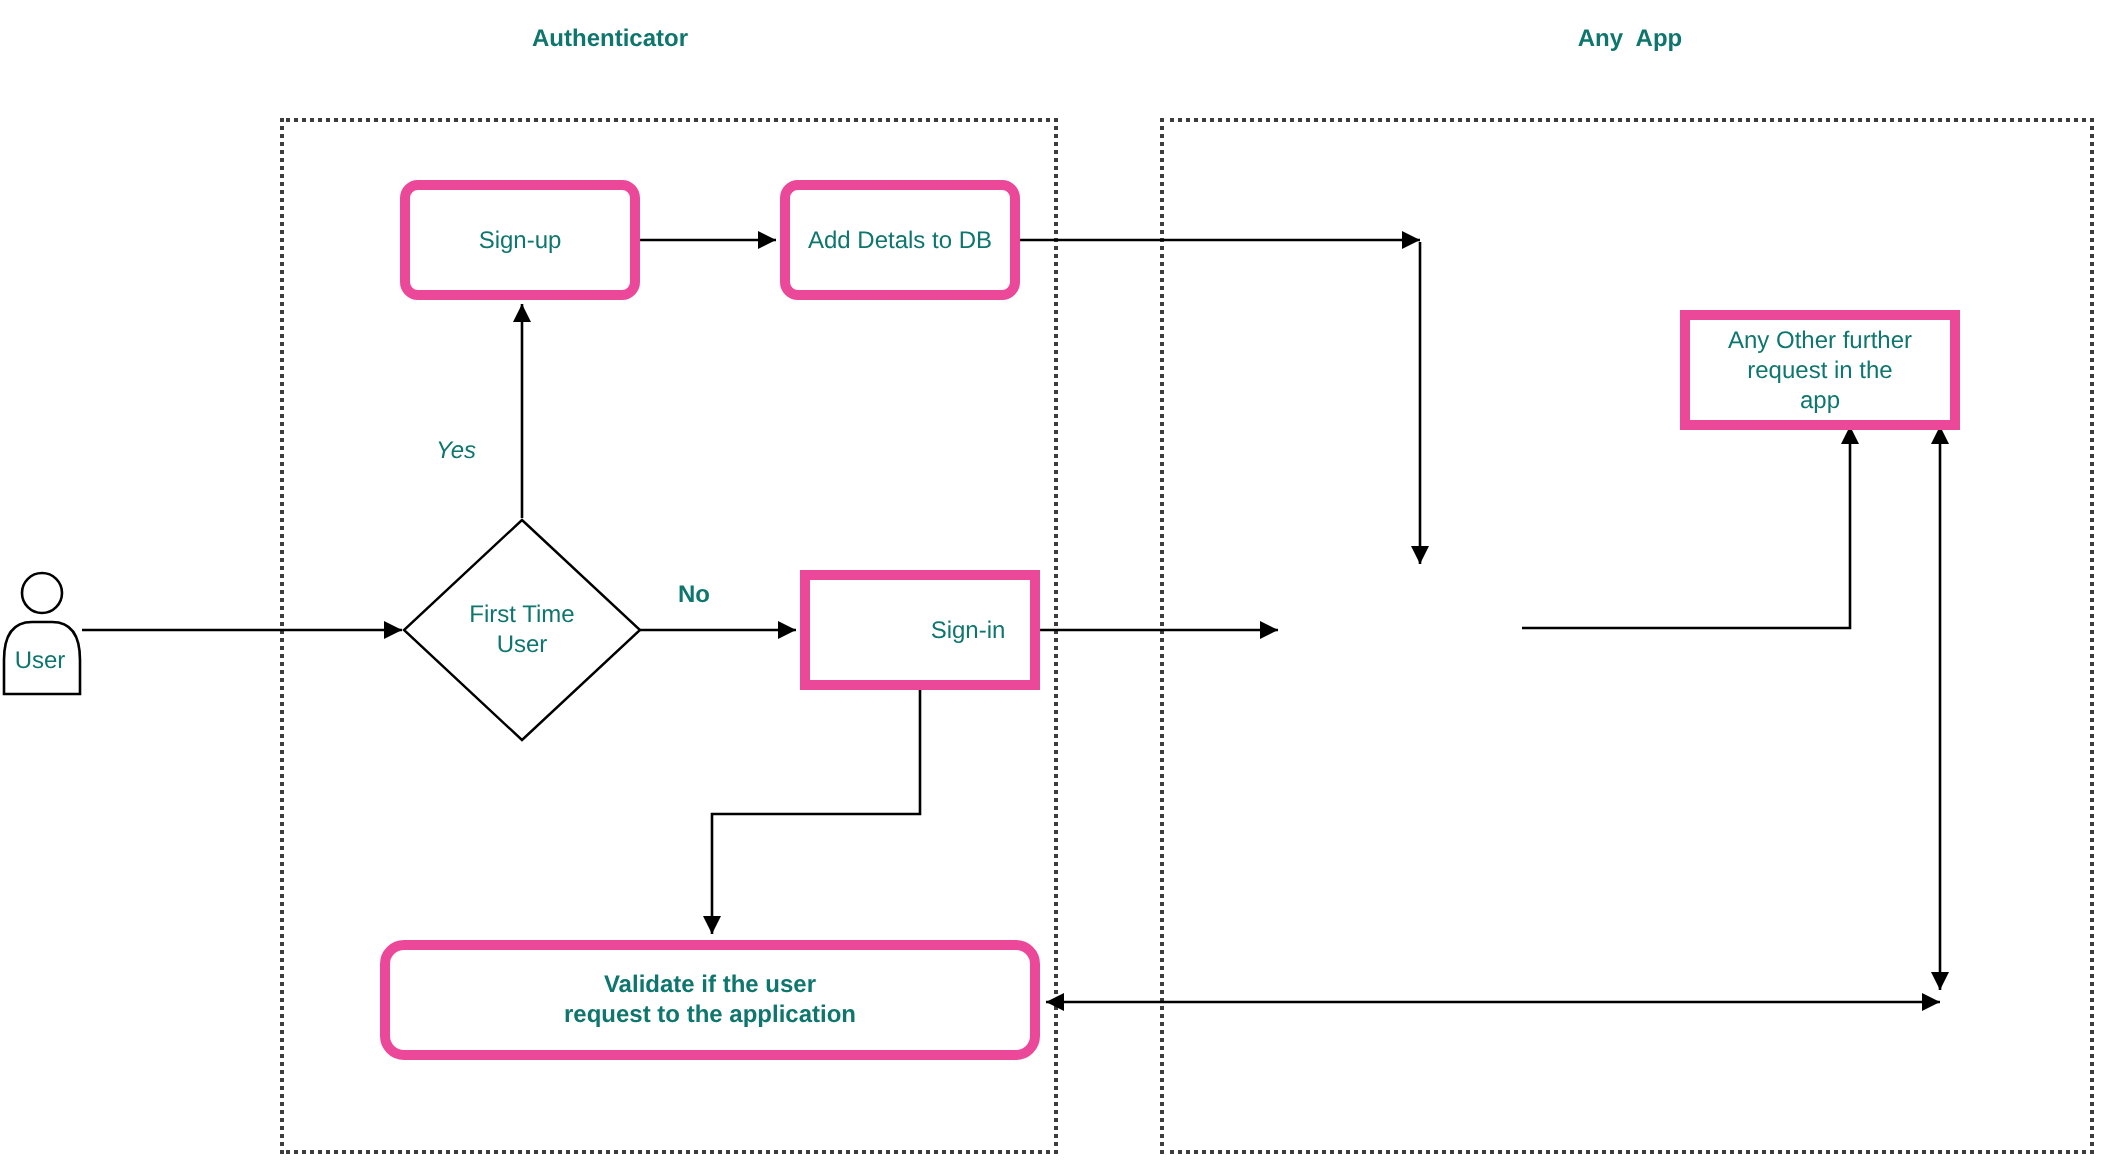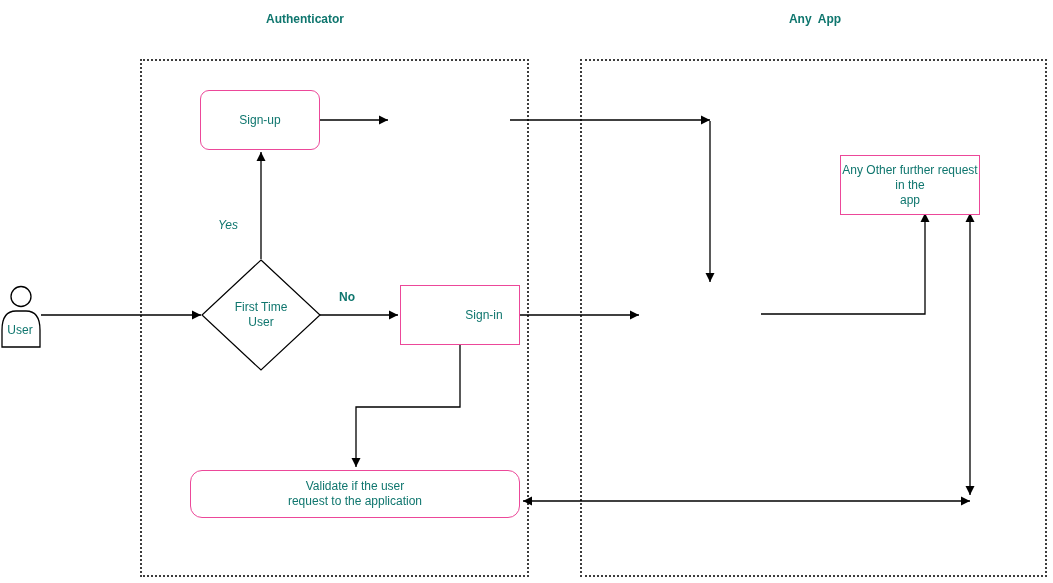--- a/index.html
+++ b/index.html
@@ -10,21 +10,21 @@
   .group{
     position:absolute;border:2px dotted #3d3d3d;background:transparent;z-index:1;
     box-sizing:border-box;
   }
   .group-title{
     position:absolute;transform:translateX(-50%);font-size:12px;font-weight:bold;
     white-space:pre;z-index:4;
   }
   .edges{position:absolute;left:0;top:0;z-index:2;}
   .node{
-    position:absolute;box-sizing:border-box;background:#fff;border:1px solid #ec4899;
+    position:absolute;box-sizing:border-box;background:#fff;border:5px solid #ec4899;
     display:flex;flex-direction:column;justify-content:center;align-items:center;
     text-align:center;font-size:12px;line-height:15px;z-index:3;
   }
   .rounded{border-radius:9px;}
   .rounded-lg{border-radius:12px;}
   .ghost{
     position:absolute;box-sizing:border-box;border:none;background:transparent;
     display:flex;flex-direction:column;justify-content:center;align-items:center;
     text-align:center;font-size:12px;line-height:15px;z-index:3;pointer-events:none;
   }
@@ -71,37 +71,40 @@
       <path d="M761,314 L925,314 L925,213" marker-end="url(#arrow)"></path>
       <path d="M970,213 L970,495" marker-start="url(#arrow)" marker-end="url(#arrow)"></path>
       <path d="M523,501 L970,501" marker-start="url(#arrow)" marker-end="url(#arrow)"></path>
     </g>
   </svg>
 
   <div class="node rounded" style="left:200px;top:90px;width:120px;height:60px;">
     <span class="line">Sign-up</span>
   </div>
 
+  <div class="node rounded" style="left:390px;top:90px;width:120px;height:60px;">
+    <span class="line">Add Detals to DB</span>
+  </div>
 
   <div class="ghost" style="left:202px;top:260px;width:118px;height:110px;">
     <span class="line">First Time</span>
     <span class="line">User</span>
   </div>
 
   <div class="node" style="left:400px;top:285px;width:120px;height:60px;padding-left:48px;">
     <span class="line">Sign-in</span>
   </div>
 
 
   <div class="node" style="left:840px;top:155px;width:140px;height:60px;">
     <span class="line">Any Other further request in the</span>
     <span class="line">app</span>
   </div>
 
-  <div class="node rounded-lg" style="left:190px;top:470px;width:330px;height:48px;">
+  <div class="node rounded-lg" style="left:190px;top:470px;width:330px;height:60px;font-weight:bold;">
     <span class="line">Validate if the user</span>
     <span class="line">request to the application</span>
   </div>
 
   <div class="edge-label" style="left:20px;top:330px;">User</div>
 
   <div class="edge-label" style="left:228px;top:225px;font-style:italic;">Yes</div>
   <div class="edge-label" style="left:347px;top:297px;font-weight:bold;">No</div>
 
 </div>

